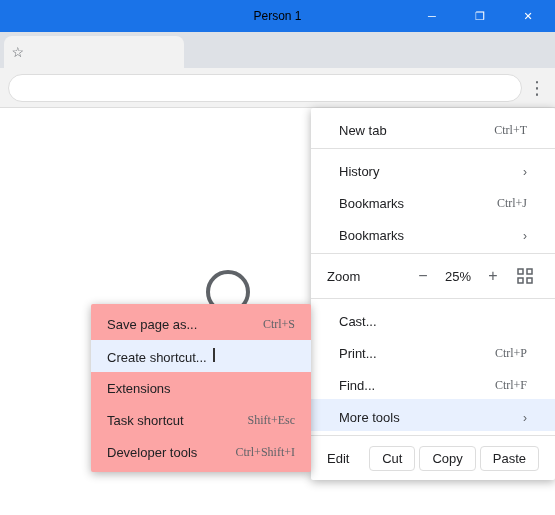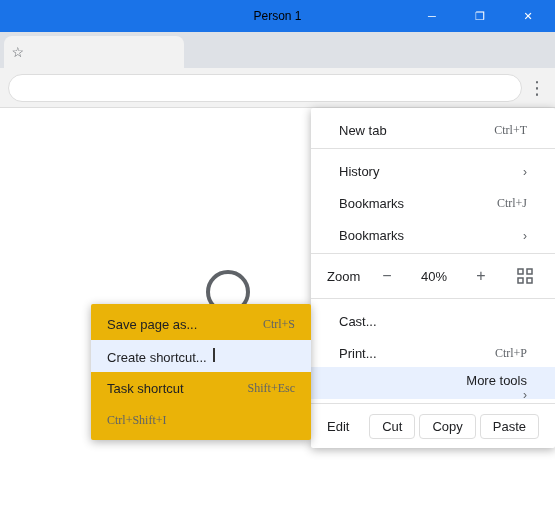--- a/index.html
+++ b/index.html
@@ -133,36 +133,36 @@
     .menu-item {
       display: flex;
       align-items: flex-end;
       justify-content: space-between;
       padding: 6px 28px;
       cursor: pointer;
       color: #202124;
       font-size: 13px;
       height: 32px;
     }
-    .menu-item.highlighted { background: #e8f0fe; flex-direction: column; }
+    .menu-item.highlighted { background: #e8f0fe; }
     .menu-shortcut { color: #5f6368; font-size: 12px; font-family: Liberation Serif, serif; }
     .menu-arrow { color: #5f6368; font-size: 12px; }
     .menu-divider {
       height: 1px;
       background: #e0e0e0;
       margin: 4px 0;
     }
 
     
     .zoom-row {
       display: flex;
       align-items: center;
       padding: 4px 16px;
       height: 36px;
-      gap: 12px;
+      gap: 0;
     }
     .zoom-label {
       flex: 1;
       color: #202124;
       font-size: 13px;
     }
     .zoom-btn {
       width: 28px;
       height: 28px;
       display: flex;
@@ -214,21 +214,21 @@
       color: #202124;
       margin-left: 4px;
     }
 
     
     .submenu {
       position: absolute;
       top: 0;
       right: 244px;
       width: 220px;
-      background: #eab308;
+      background: #fca5a5;
       box-shadow: 0 2px 10px rgba(0,0,0,0.3);
       border-radius: 2px;
       z-index: 101;
       padding: 4px 0;
       margin-left: 8px;
     }
     .submenu-item {
       display: flex;
       align-items: center;
       justify-content: space-between;
@@ -318,41 +318,45 @@
     <div class="menu-item">
       <span>Bookmarks</span>
       <span class="menu-arrow">›</span>
     </div>
 
     <div class="menu-divider"></div>
 
     <div class="zoom-row">
       <span class="zoom-label">Zoom</span>
       <button class="zoom-btn">−</button>
-      <span class="zoom-value">40%</span>
+      <span class="zoom-value">25%</span>
       <button class="zoom-btn">+</button>
       <div class="zoom-fullscreen">
         <svg width="16" height="16" viewBox="0 0 16 16" fill="none">
           <rect x="1" y="1" width="5" height="5" stroke="#5f6368" stroke-width="1.5" fill="none"></rect>
           <rect x="10" y="1" width="5" height="5" stroke="#5f6368" stroke-width="1.5" fill="none"></rect>
           <rect x="1" y="10" width="5" height="5" stroke="#5f6368" stroke-width="1.5" fill="none"></rect>
           <rect x="10" y="10" width="5" height="5" stroke="#5f6368" stroke-width="1.5" fill="none"></rect>
         </svg>
       </div>
     </div>
 
     <div class="menu-divider"></div>
 
     <div class="menu-item">
       <span>Cast...</span>
     </div>
     <div class="menu-item">
       <span>Print...</span>
       <span class="menu-shortcut">Ctrl+P</span>
     </div>
+    <div class="menu-item">
+      <span>Find...</span>
+      <span class="menu-shortcut">Ctrl+F</span>
+    </div>
     <div class="menu-item highlighted">
       <span>More tools</span>
       <span class="menu-arrow">›</span>
     </div>
 
     <div class="menu-divider"></div>
 
     <div class="edit-row">
       <span class="edit-label">Edit</span>
       <button class="edit-btn">Cut</button>
@@ -364,21 +368,25 @@
 
   <div class="submenu" style="top: 196px;">
     <div class="submenu-item">
       <span>Save page as...</span>
       <span class="menu-shortcut">Ctrl+S</span>
     </div>
     <div class="submenu-item highlighted">
       <span>Create shortcut...<span class="cursor-indicator"></span></span>
     </div>
     <div class="submenu-item">
+      <span>Extensions</span>
+    </div>
+    <div class="submenu-item">
       <span>Task shortcut</span>
       <span class="menu-shortcut">Shift+Esc</span>
     </div>
     <div class="submenu-item">
+      <span>Developer tools</span>
       <span class="menu-shortcut">Ctrl+Shift+I</span>
     </div>
   </div>
 
 </div>
 
 </body></html>

